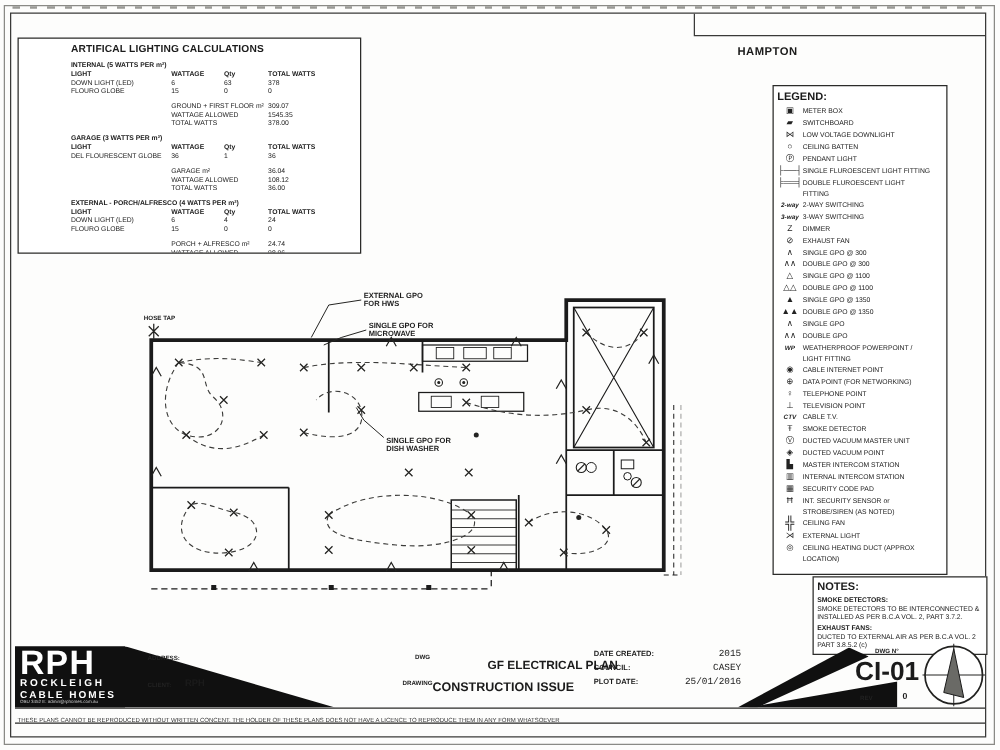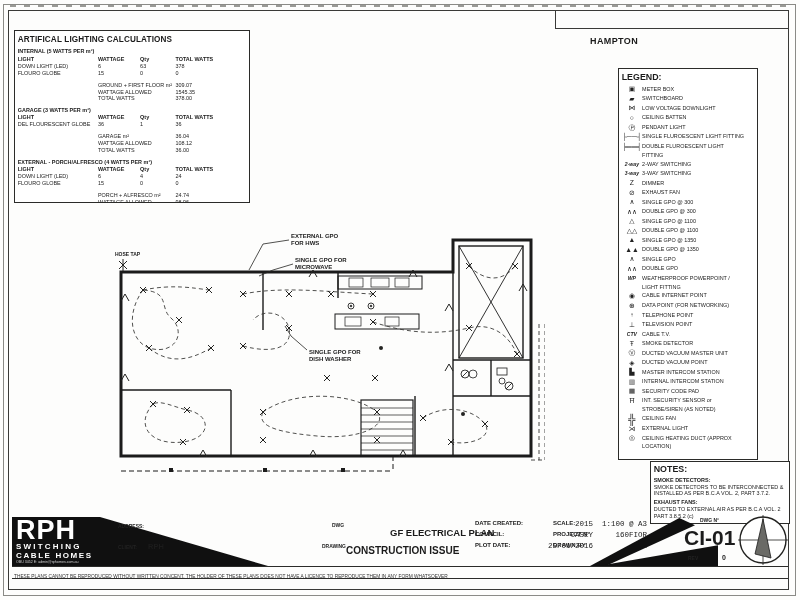--- a/index.html
+++ b/index.html
@@ -49,21 +49,21 @@
 <div class="sheet">
 
   <div class="abs frame-outer"></div>
   <div class="abs frame-inner"></div>
   <div class="abs tickline" style="left:10px;top:5px;width:778px;"></div>
 
   <div class="abs hline" style="left:555px;top:28px;width:233px;"></div>
   <div class="abs vline" style="left:555px;top:11px;height:17px;"></div>
   <div class="abs" style="left:590px;top:36px;font-size:9px;font-weight:bold;letter-spacing:.4px;">HAMPTON</div>
 
-  <div class="abs box" style="left:14px;top:30px;width:234px;height:171px;overflow:hidden;">
+  <div class="abs box" style="left:14px;top:30px;width:234px;height:171px;overflow:hidden;padding-left:39px;">
     <div class="scaled" style="width:340px;padding:3px 0 0 4px;">
       <div class="c-title">ARTIFICAL LIGHTING CALCULATIONS</div>
       <div id="calc-sections">
           <div class="c-head">INTERNAL (5 WATTS PER m²)</div>
           <div class="c-grid">
             <div class="c-cell c-b">LIGHT</div>
             <div class="c-cell c-b">WATTAGE</div>
             <div class="c-cell c-b">Qty</div>
             <div class="c-cell c-b">TOTAL WATTS</div>
             <div class="c-cell">DOWN LIGHT (LED)</div>
@@ -419,49 +419,41 @@
       <text x="182" y="34">SINGLE GPO FOR</text>
       <text x="182" y="41">MICROWAVE</text>
       <text x="196" y="126">SINGLE GPO FOR</text>
       <text x="196" y="133">DISH WASHER</text>
       <text x="2" y="28" font-size="5">HOSE TAP</text>
     </g>
   </svg>
 
   <div class="abs logo" style="left:12px;top:517px;width:88px;height:49px;padding-left:4px;box-sizing:border-box;">
     <div style="font-size:27px;font-weight:bold;line-height:26px;letter-spacing:1px;">RPH</div>
-    <div style="font-size:8px;font-weight:bold;letter-spacing:2.2px;line-height:8px;">SWITCHING</div>
+    <div style="font-size:8px;font-weight:bold;letter-spacing:2.2px;line-height:8px;">ROCKLEIGH</div>
     <div style="font-size:8px;font-weight:bold;letter-spacing:1.6px;line-height:9px;">CABLE HOMES</div>
     <div style="font-size:6px;transform:scale(0.6);transform-origin:0 0;white-space:nowrap;color:#cfcfcf;">OBU 3452  E: admin@rphomes.com.au</div>
   </div>
   <div class="abs swoosh" style="left:100px;top:517px;width:168px;height:49px;clip-path:polygon(0 0,100% 100%,0 100%);"></div>
 
   <div class="abs tb-label" style="left:118px;top:524px;">ADDRESS:</div>
   <div class="abs tb-label" style="left:332px;top:523px;">DWG</div>
   <div class="abs tb-big" style="left:342px;top:527px;font-size:9.5px;margin-left:48px;">GF ELECTRICAL PLAN</div>
   <div class="abs tb-label" style="left:118px;top:545px;">CLIENT:</div>
   <div class="abs tb-big" style="left:148px;top:542px;font-size:7.5px;">RPH</div>
   <div class="abs tb-label" style="left:322px;top:544px;">DRAWING</div>
   <div class="abs tb-big" style="left:346px;top:545px;font-size:10px;">CONSTRUCTION ISSUE</div>
 
   <div class="abs tb-fields" id="fields-a" style="left:475px;top:519px;">
       <span class="fl">DATE CREATED:</span>
       <span class="fv">2015</span>
       <span class="fl">COUNCIL:</span>
       <span class="fv">CASEY</span>
       <span class="fl">PLOT DATE:</span>
       <span class="fv">25/01/2016</span>
-    </div>
-  <div class="abs tb-fields" id="fields-b" style="left:553px;top:519px;grid-template-columns:48px 46px;">
-      <span class="fl">SCALE:</span>
-      <span class="fv">1:100 @ A3</span>
-      <span class="fl">PROJECT N°</span>
-      <span class="fv">160FIOR</span>
-      <span class="fl">DRAWN BY</span>
-      <span class="fv">RPH</span>
     </div>
 
   <div class="abs swoosh" style="left:590px;top:518px;width:105px;height:48px;clip-path:polygon(0 100%,85% 0,100% 15%,15% 100%);"></div>
   <div class="abs swoosh" style="left:598px;top:534px;width:120px;height:32px;clip-path:polygon(0 100%,100% 35%,100% 100%);"></div>
   <div class="abs tb-label" style="left:700px;top:518px;">DWG N°</div>
   <div class="abs tb-big" style="left:684px;top:526px;font-size:21px;">CI-01</div>
   <div class="abs tb-label" style="left:688px;top:556px;">REV</div>
   <div class="abs tb-big" style="left:722px;top:554px;font-size:7px;">0</div>
   <svg class="abs" style="left:736px;top:513px;" width="54" height="54" viewBox="0 0 54 54">
     <circle cx="27" cy="27" r="23" fill="#ffffff" stroke="#222220" stroke-width="1.4"></circle>

